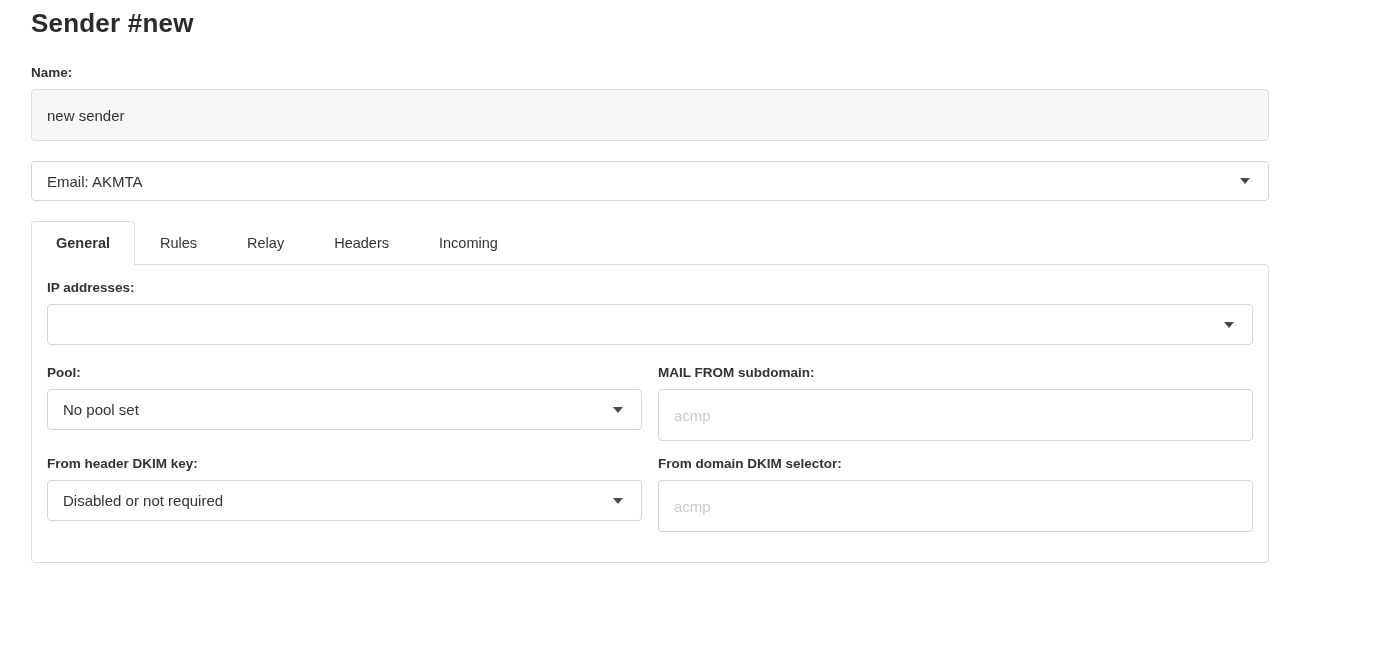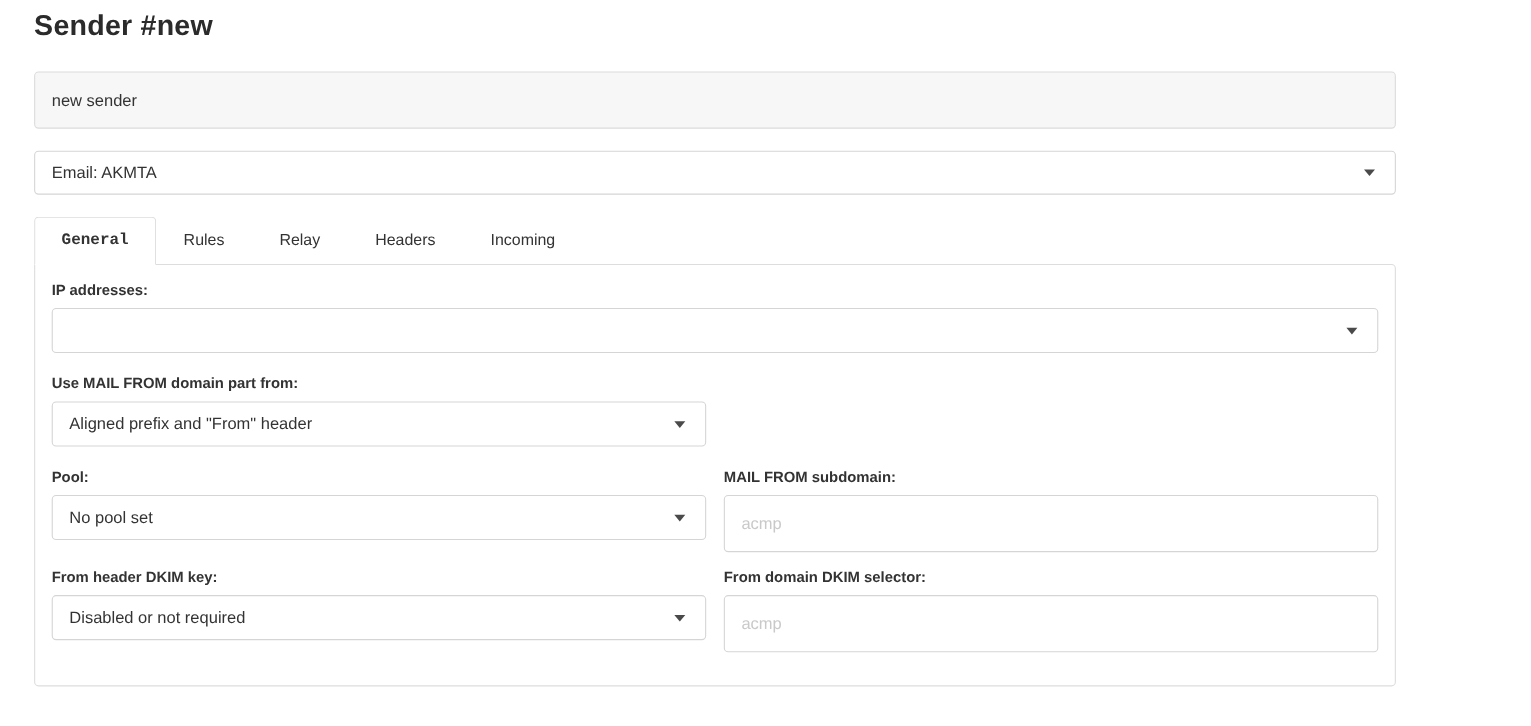--- a/index.html
+++ b/index.html
@@ -81,21 +81,20 @@
     margin-bottom: -1px;
     position: relative;
     z-index: 2;
   }
   .tab.active {
     font-weight: bold;
     background: #ffffff;
     border: 1px solid #dddddd;
     border-bottom: 1px solid #ffffff;
     border-radius: 4px 4px 0 0;
-    font-family: Liberation Mono, monospace;
   }
 
   .tab-panel {
     border: 1px solid #dddddd;
     border-radius: 0 4px 4px 4px;
     padding: 15px 15px 15px 15px;
     background: #ffffff;
   }
   .tab-panel .form-group:last-child { margin-bottom: 15px; }
 
@@ -104,20 +103,21 @@
   .row2 .col { flex: 1 1 0; }
 </style>
 </head>
 <body>
 
 <div class="container">
 
   <h1 class="page-title">Sender #new</h1>
 
   <div class="form-group">
+    <label class="form-label">Name:</label>
     <input class="text-input" type="text" value="new sender" style="">
   </div>
 
   <div class="form-group">
     <div class="select-box">
       <span>Email: AKMTA</span>
       <span class="caret"></span>
     </div>
   </div>
 
@@ -142,27 +142,20 @@
   <div class="tab-panel">
 
     <div class="form-group">
       <label class="form-label">IP addresses:</label>
       <div class="select-box tall">
         <span></span>
         <span class="caret"></span>
       </div>
     </div>
 
-    <div class="form-group">
-      <label class="form-label">Use MAIL FROM domain part from:</label>
-      <div class="select-box tall half">
-        <span>Aligned prefix and "From" header</span>
-        <span class="caret"></span>
-      </div>
-    </div>
 
     <div class="row2">
       <div class="col form-group">
         <label class="form-label">Pool:</label>
         <div class="select-box tall">
           <span>No pool set</span>
           <span class="caret"></span>
         </div>
       </div>
       <div class="col form-group">

